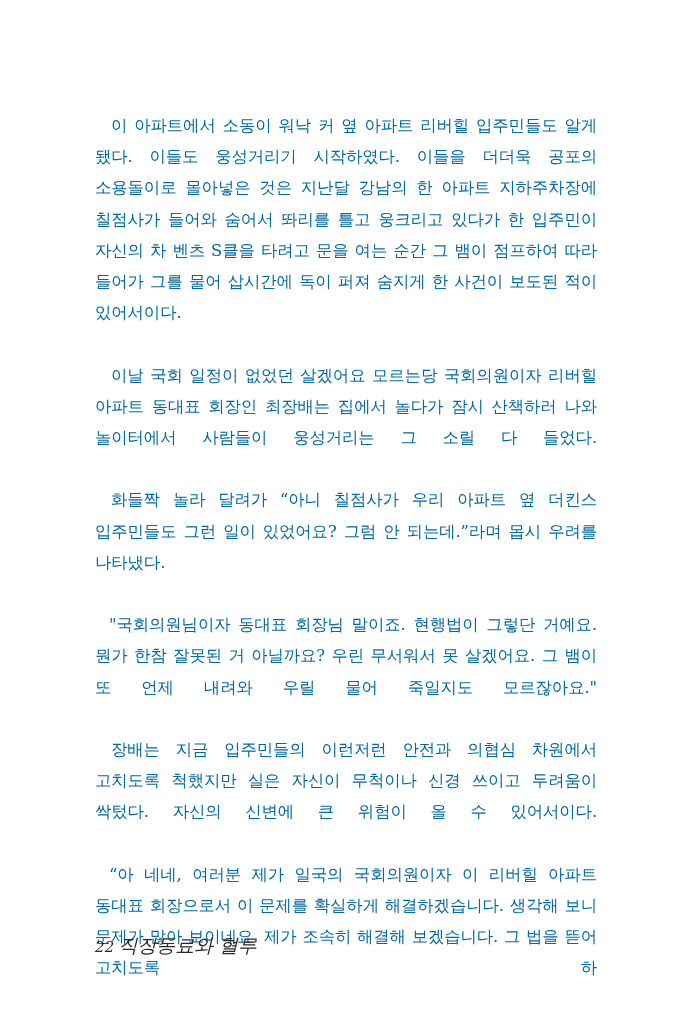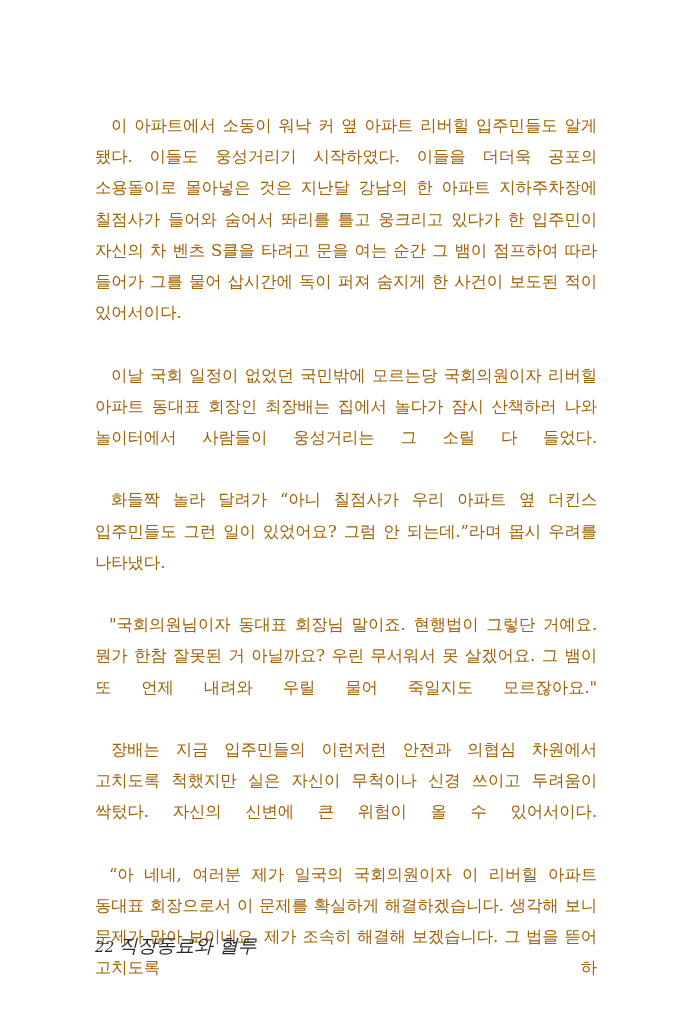--- a/index.html
+++ b/index.html
@@ -33,21 +33,21 @@
   .para {
     margin: 0;
     font-size: 16.4px;
     line-height: 31.2px;
     text-align: justify;
     text-justify: inter-character;
     text-indent: 16px;
     word-break: keep-all;
     overflow-wrap: break-word;
     letter-spacing: -0.1px;
-    color: #a16207;
+    color: #0369a1;
     hyphens: none;
   }
 
   
   .para::after {
     content: "";
     display: inline-block;
     width: 100%;
   }
 
@@ -78,21 +78,21 @@
     letter-spacing: -0.1px;
   }
 </style>
 </head>
 <body>
 
 <div class="page">
 
   <div class="text-block">
     <p class="para">이 아파트에서 소동이 워낙 커 옆 아파트 리버힐 입주민들도 알게 됐다. 이들도 웅성거리기 시작하였다. 이들을 더더욱 공포의 소용돌이로 몰아넣은 것은 지난달 강남의 한 아파트 지하주차장에 칠점사가 들어와 숨어서 똬리를 틀고 웅크리고 있다가 한 입주민이 자신의 차 벤츠 S클을 타려고 문을 여는 순간 그 뱀이 점프하여 따라 들어가 그를 물어 삽시간에 독이 퍼져 숨지게 한 사건이 보도된 적이 있어서이다.</p>
-    <p class="para">이날 국회 일정이 없었던 국민밖에 모르는당 국회의원이자 리버힐 아파트 동대표 회장인 최장배는 집에서 놀다가 잠시 산책하러 나와 놀이터에서 사람들이 웅성거리는 그 소릴 다 들었다.</p>
+    <p class="para">이날 국회 일정이 없었던 살겠어요 모르는당 국회의원이자 리버힐 아파트 동대표 회장인 최장배는 집에서 놀다가 잠시 산책하러 나와 놀이터에서 사람들이 웅성거리는 그 소릴 다 들었다.</p>
     <p class="para">화들짝 놀라 달려가 “아니 칠점사가 우리 아파트 옆 더킨스 입주민들도 그런 일이 있었어요? 그럼 안 되는데.”라며 몹시 우려를 나타냈다.</p>
     <p class="para quote">"국회의원님이자 동대표 회장님 말이죠. 현행법이 그렇단 거예요. 뭔가 한참 잘못된 거 아닐까요? 우린 무서워서 못 살겠어요. 그 뱀이 또 언제 내려와 우릴 물어 죽일지도 모르잖아요."</p>
     <p class="para">장배는 지금 입주민들의 이런저런 안전과 의협심 차원에서 고치도록 척했지만 실은 자신이 무척이나 신경 쓰이고 두려움이 싹텄다. 자신의 신변에 큰 위험이 올 수 있어서이다.</p>
     <p class="para quote">“아 네네, 여러분 제가 일국의 국회의원이자 이 리버힐 아파트 동대표 회장으로서 이 문제를 확실하게 해결하겠습니다. 생각해 보니 문제가 많아 보이네요. 제가 조속히 해결해 보겠습니다. 그 법을 뜯어 고치도록 하</p>
   </div>
 
   <div class="footer">
     <span class="footer-page-number">22</span>
     <span class="footer-chapter-title">직장동료와 혈투</span>
   </div>

